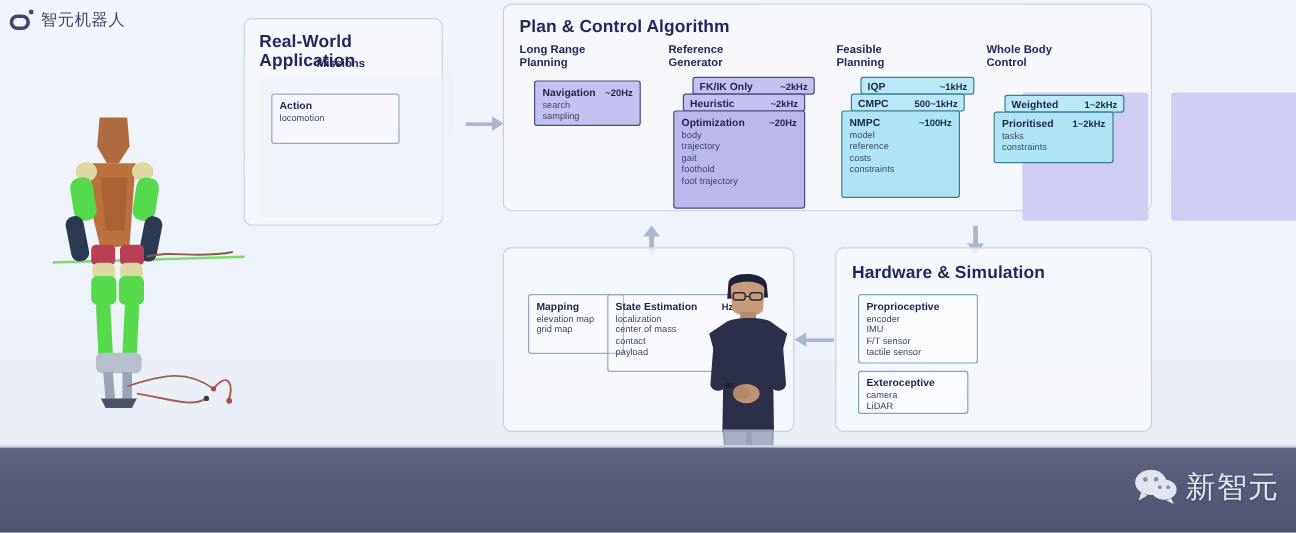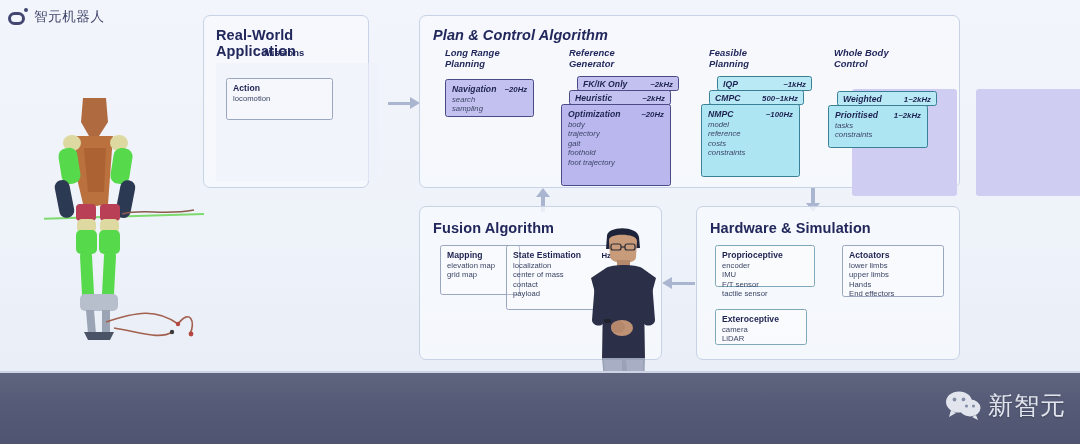--- a/index.html
+++ b/index.html
@@ -56,21 +56,21 @@
     background: rgba(247,249,253,.82);
     border: 1px solid #c9d3e6;
     border-radius: 7px;
   }
   .panel-title {
     font-size: 14.5px; font-weight: 700; color: #22275c;
     letter-spacing: .1px;
   }
   .col-title {
     font-size: 9.4px; font-weight: 700; color: #22275c;
-    line-height: 11.4px; letter-spacing: .05px; margin-left: 12px;
+    line-height: 11.4px; letter-spacing: .05px;
   }
 
   
   .grp { position: absolute; border-radius: 3px; }
   .grp.lavender { background: #cfcdf2; }
   .grp.plain    { background: rgba(236,241,249,.55); }
 
   
   .card {
     position: absolute; border-radius: 2.5px;
@@ -158,21 +158,21 @@
       </div>
     </div>
 
     <div class="arrow" style="left:388px; top:97px; width:32px; height:12px;">
       <span class="shaft" style="left:0; top:4.5px; width:24px; height:3.5px;"></span>
       <span class="head" style="left:22px; top:0;
             border-top:6px solid transparent; border-bottom:6px solid transparent;
             border-left:10px solid #aab5d0;"></span>
     </div>
 
-    <div class="panel" style="left:419px; top:15px; width:541px; height:173px;font-style:italic;">
+    <div class="panel" style="left:419px; top:3px; width:541px; height:173px;">
       <div class="panel-title" style="position:absolute; left:13px; top:11px;">Plan &amp; Control Algorithm</div>
 
       <div style="position:absolute; left:13px; top:31px; width:120px;">
         <div class="col-title">
           <div>Long Range</div>
           <div>Planning</div>
         </div>
       </div>
       <div class="grp lavender" style="left:432px; top:73px; width:105px; height:107px;">
       </div>
@@ -286,21 +286,20 @@
     </div>
 
     <div class="arrow" style="left:806px; top:188px; width:14px; height:24px;">
       <span class="shaft" style="left:5px; top:0; width:3.5px; height:16px;"></span>
       <span class="head" style="left:0; bottom:0;
             border-left:7px solid transparent; border-right:7px solid transparent;
             border-top:9px solid #aab5d0;"></span>
     </div>
 
     <div class="panel" style="left:419px; top:206px; width:243px; height:154px;">
-      <div class="panel-title" style="position:absolute; left:13px; top:13px;">Fusion Algorithm</div>
 
       <div class="card g" style="left:20px; top:38px; width:80px; height:50px;">
         <div class="card-head">
           <span class="card-name">Mapping</span>
         </div>
         <div class="card-list">
           <div>elevation map</div>
           <div>grid map</div>
         </div>
       </div>
@@ -321,21 +320,21 @@
     <div class="arrow" style="left:662px; top:277px; width:33px; height:12px;">
       <span class="shaft" style="right:0; top:4.5px; width:24px; height:3.5px;"></span>
       <span class="head" style="left:0; top:0;
             border-top:6px solid transparent; border-bottom:6px solid transparent;
             border-right:10px solid #aab5d0;"></span>
     </div>
 
     <div class="panel" style="left:696px; top:206px; width:264px; height:154px;">
       <div class="panel-title" style="position:absolute; left:13px; top:13px;">Hardware &amp; Simulation</div>
 
-      <div class="card gc" style="left:18px; top:38px; width:100px; height:42px;">
+      <div class="card gc" style="left:18px; top:38px; width:100px; height:58px;">
         <div class="card-head">
           <span class="card-name">Proprioceptive</span>
         </div>
         <div class="card-list">
           <div>encoder</div>
           <div>IMU</div>
           <div>F/T sensor</div>
           <div>tactile sensor</div>
         </div>
       </div>
@@ -343,31 +342,20 @@
       <div class="card gc" style="left:18px; top:102px; width:92px; height:36px;">
         <div class="card-head">
           <span class="card-name">Exteroceptive</span>
         </div>
         <div class="card-list">
           <div>camera</div>
           <div>LiDAR</div>
         </div>
       </div>
 
-      <div class="card g" style="left:145px; top:38px; width:102px; height:52px;">
-        <div class="card-head">
-          <span class="card-name">Actoators</span>
-        </div>
-        <div class="card-list">
-          <div>lower limbs</div>
-          <div>upper limbs</div>
-          <div>Hands</div>
-          <div>End effectors</div>
-        </div>
-      </div>
     </div>
 
     <svg id="robot" viewBox="0 0 160 250" xmlns="http://www.w3.org/2000/svg">
 
       <line x1="-45" y1="124" x2="160" y2="118" stroke="#7ddb6e" stroke-width="2"></line>
 
       <path d="M39 2 L62 2 L64 26 L55 40 L45 40 L37 26 Z" fill="#a85b2a" opacity=".9"></path>
 
       <path d="M33 40 L69 40 L64 108 L40 112 L30 70 Z" fill="#b5662e" opacity=".92"></path>
       <path d="M40 52 L62 52 L60 96 L44 96 Z" fill="#a0542a" opacity=".5"></path>

